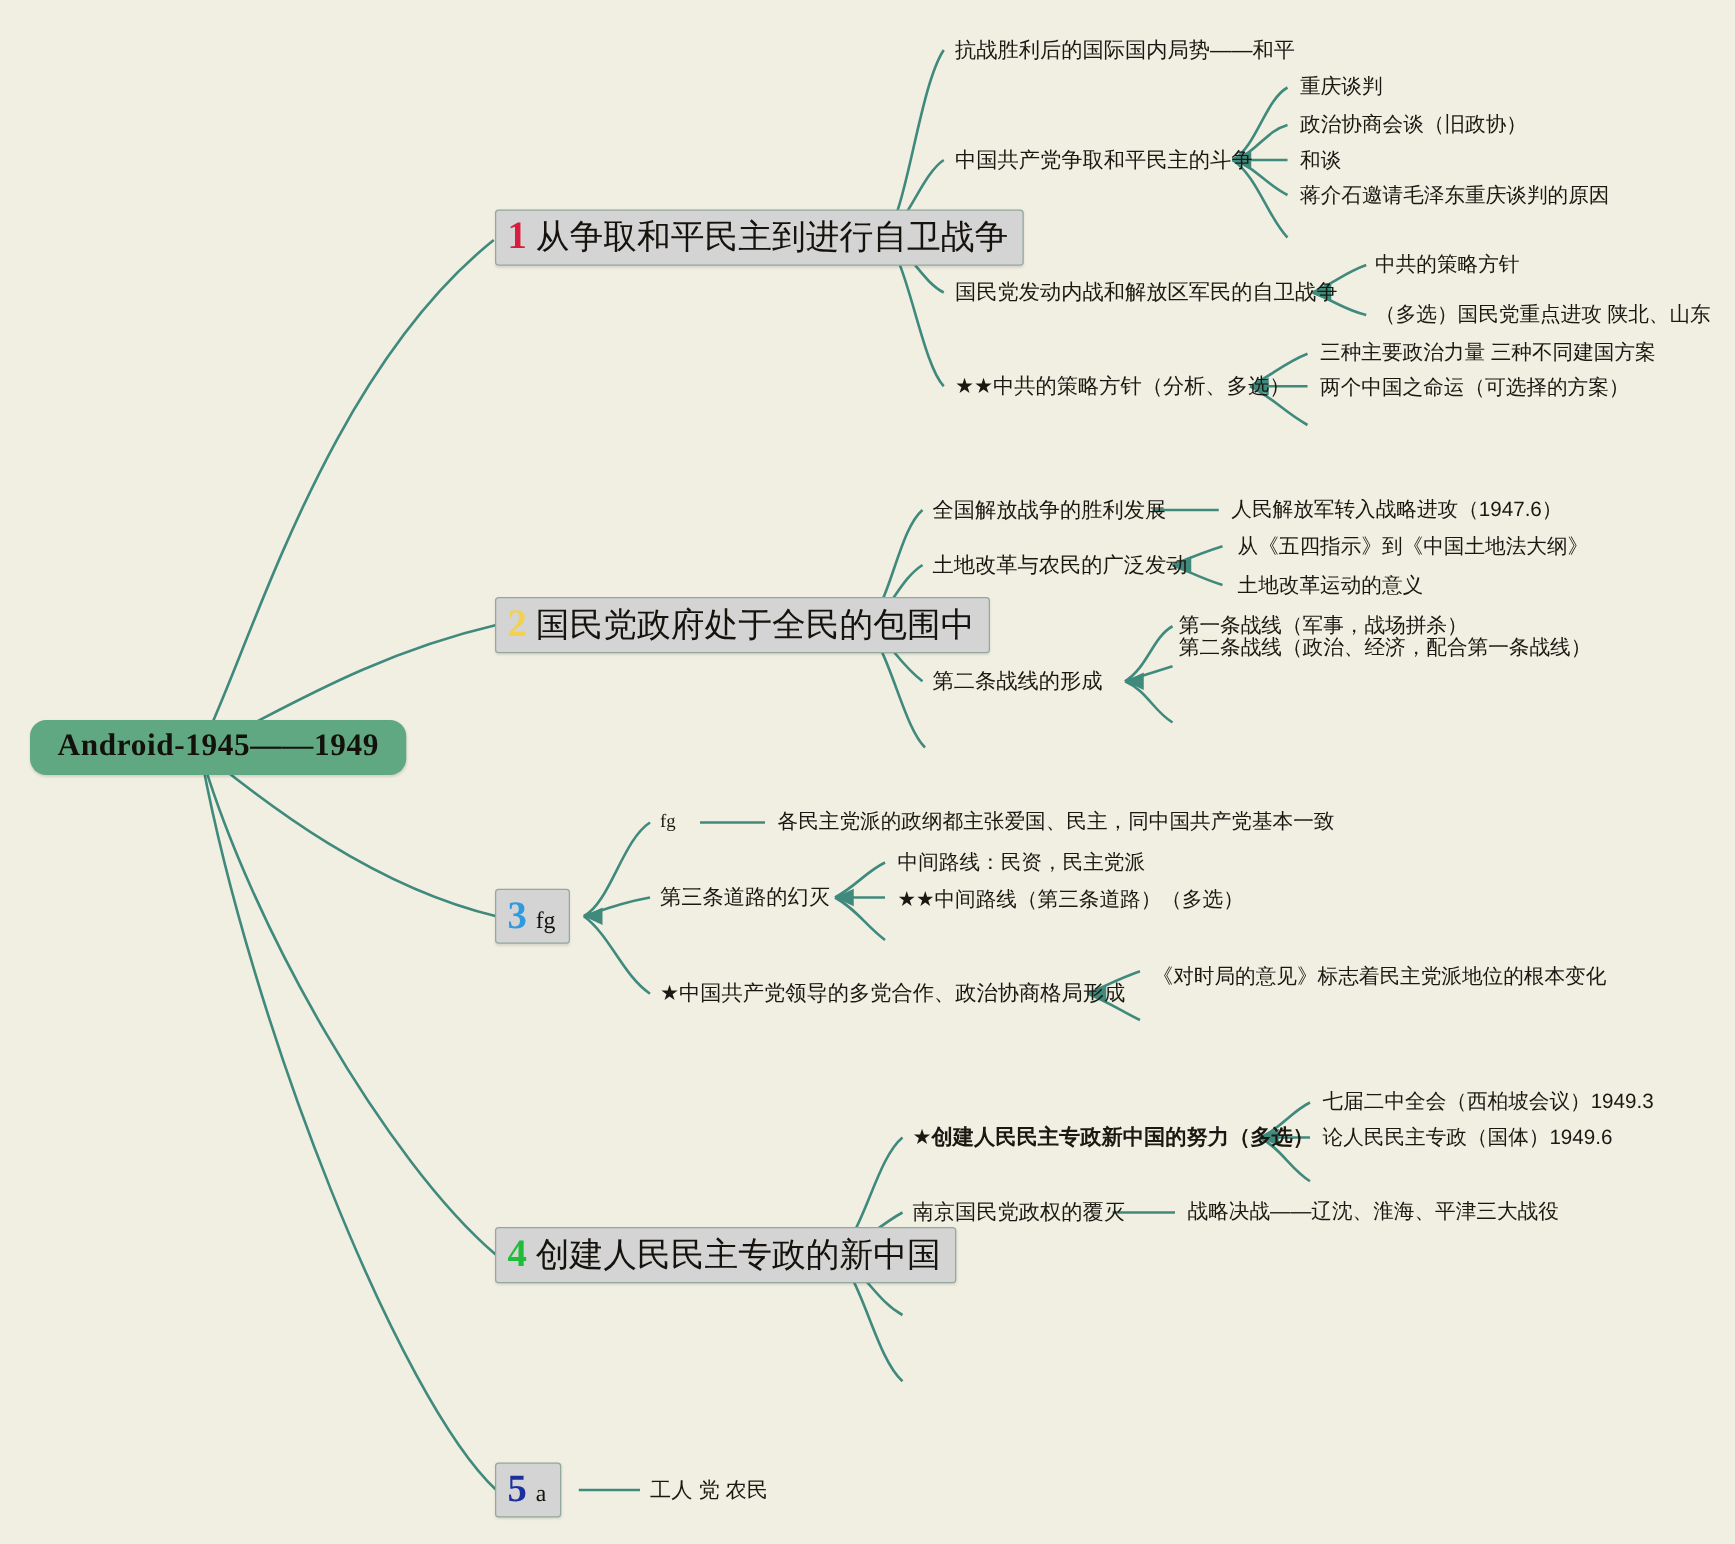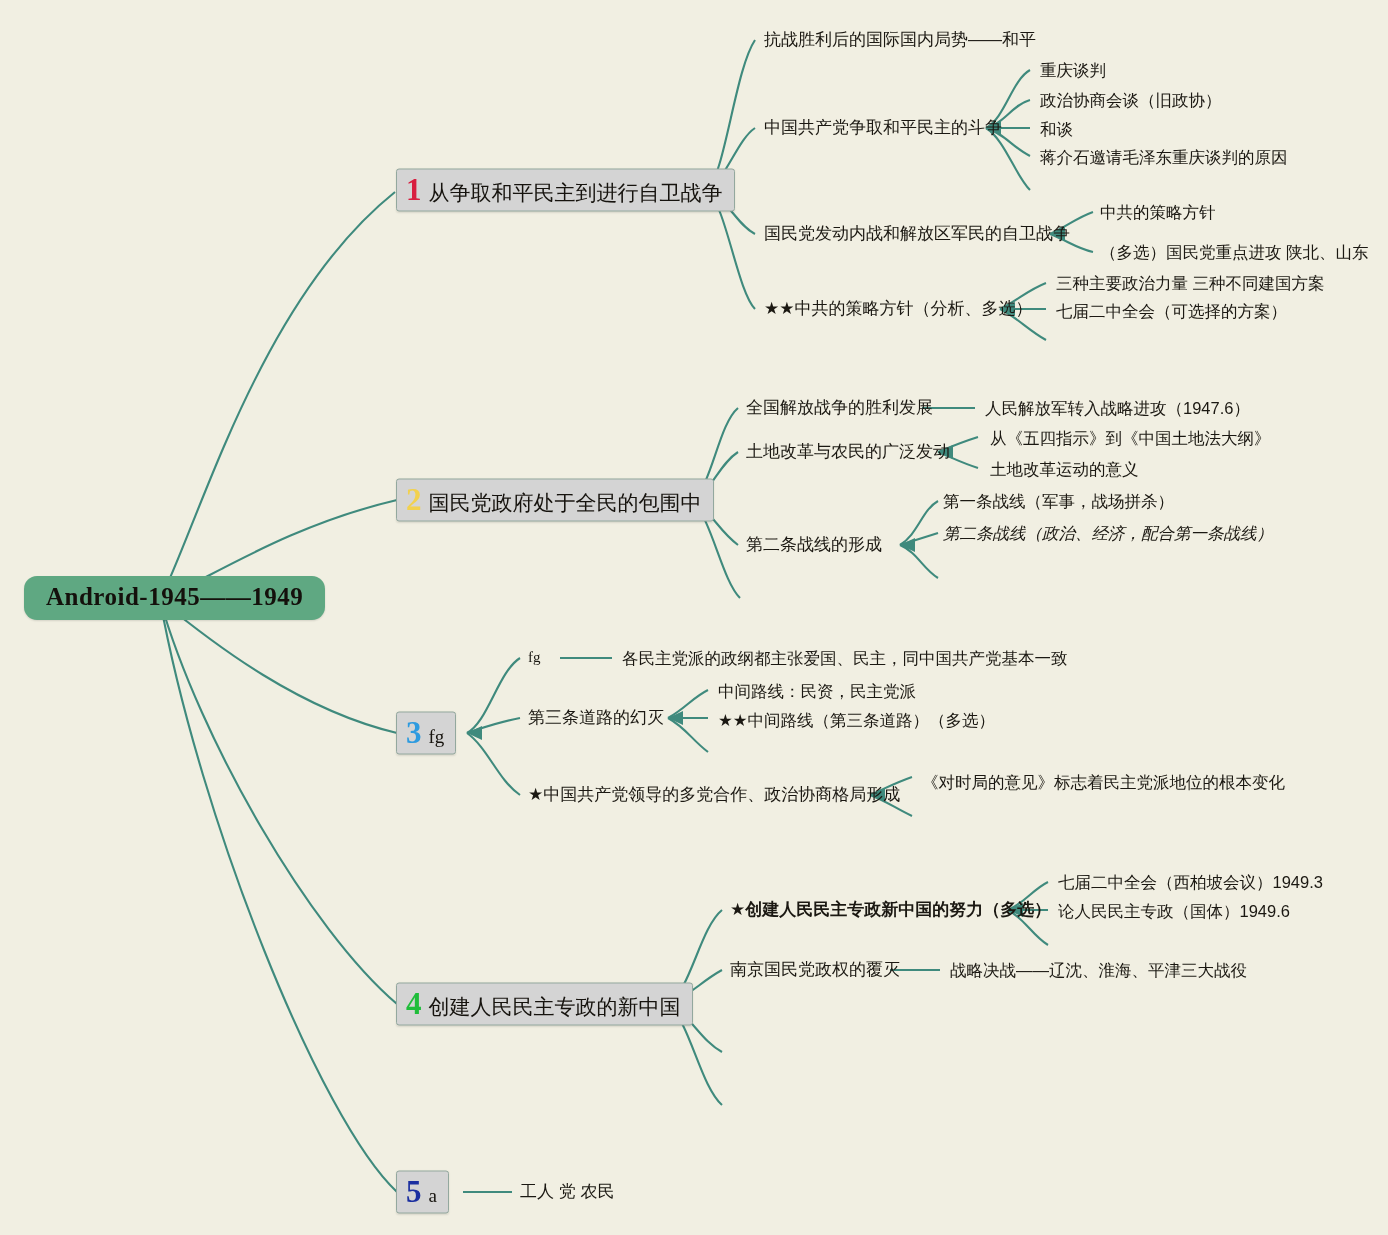--- a/index.html
+++ b/index.html
@@ -44,21 +44,21 @@
     box-shadow:0 1px 2px rgba(0,0,0,.10);
   }
   .lvl1 .num{
     font-family:"Liberation Serif","DejaVu Serif",serif;
     font-weight:bold;
     font-size:31px;
     line-height:1;
     margin-right:7px;
   }
   .lvl1 .lbl{
-    font-size:21px;
+    font-size:27px;
     color:#16130e;
     line-height:1.1;
   }
   .lvl1 .lbl.latin{
     font-family:"Liberation Serif","DejaVu Serif",serif;
     font-size:19px;
   }
 
   
   .leaf{
@@ -175,38 +175,38 @@
   <div class="leaf l3" style="left:1040px;top:129px;transform:translateY(-50%);">和谈</div>
   <div class="leaf l3" style="left:1040px;top:157px;transform:translateY(-50%);">蒋介石邀请毛泽东重庆谈判的原因</div>
   <div class="leaf l3" style="left:1040px;top:190px;transform:translateY(-50%);"></div>
 
   <div class="leaf l2" style="left:764px;top:234px;transform:translateY(-50%);">国民党发动内战和解放区军民的自卫战争</div>
   <div class="leaf l3" style="left:1100px;top:212px;transform:translateY(-50%);">中共的策略方针</div>
   <div class="leaf l3" style="left:1100px;top:252px;transform:translateY(-50%);">（多选）国民党重点进攻 陕北、山东</div>
 
   <div class="leaf l2" style="left:764px;top:309px;transform:translateY(-50%);">★★中共的策略方针（分析、多选）</div>
   <div class="leaf l3" style="left:1056px;top:283px;transform:translateY(-50%);">三种主要政治力量 三种不同建国方案</div>
-  <div class="leaf l3" style="left:1056px;top:311px;transform:translateY(-50%);">七届二中全会（可选择的方案）</div>
+  <div class="leaf l3" style="left:1056px;top:311px;transform:translateY(-50%);">两个中国之命运（可选择的方案）</div>
   <div class="leaf l3" style="left:1056px;top:340px;transform:translateY(-50%);"></div>
 
   <div class="lvl1" style="left:396px;top:500px;transform:translateY(-50%);">
     <span class="num" style="color:#f2d14e;">2</span>
     <span class="lbl">国民党政府处于全民的包围中</span>
   </div>
 
   <div class="leaf l2" style="left:746px;top:408px;transform:translateY(-50%);">全国解放战争的胜利发展</div>
   <div class="leaf l3" style="left:985px;top:408px;transform:translateY(-50%);">人民解放军转入战略进攻（1947.6）</div>
 
   <div class="leaf l2" style="left:746px;top:452px;transform:translateY(-50%);">土地改革与农民的广泛发动</div>
   <div class="leaf l3" style="left:990px;top:438px;transform:translateY(-50%);">从《五四指示》到《中国土地法大纲》</div>
   <div class="leaf l3" style="left:990px;top:469px;transform:translateY(-50%);">土地改革运动的意义</div>
 
   <div class="leaf l2" style="left:746px;top:545px;transform:translateY(-50%);">第二条战线的形成</div>
   <div class="leaf l3" style="left:943px;top:501px;transform:translateY(-50%);">第一条战线（军事，战场拼杀）</div>
-  <div class="leaf l3" style="left:943px;top:533px;transform:translateY(-50%);font-style:italic;">第二条战线（政治、经济，配合第一条战线）</div>
+  <div class="leaf l3" style="left:943px;top:519px;transform:translateY(-50%);">第二条战线（政治、经济，配合第一条战线）</div>
   <div class="leaf l3" style="left:943px;top:578px;transform:translateY(-50%);"></div>
 
   <div class="lvl1" style="left:396px;top:733px;transform:translateY(-50%);">
     <span class="num" style="color:#2e9bdf;">3</span>
     <span class="lbl latin">fg</span>
   </div>
 
   <div class="leaf serif-small" style="left:528px;top:658px;transform:translateY(-50%);">fg</div>
   <div class="leaf l3" style="left:622px;top:658px;transform:translateY(-50%);">各民主党派的政纲都主张爱国、民主，同中国共产党基本一致</div>
 

